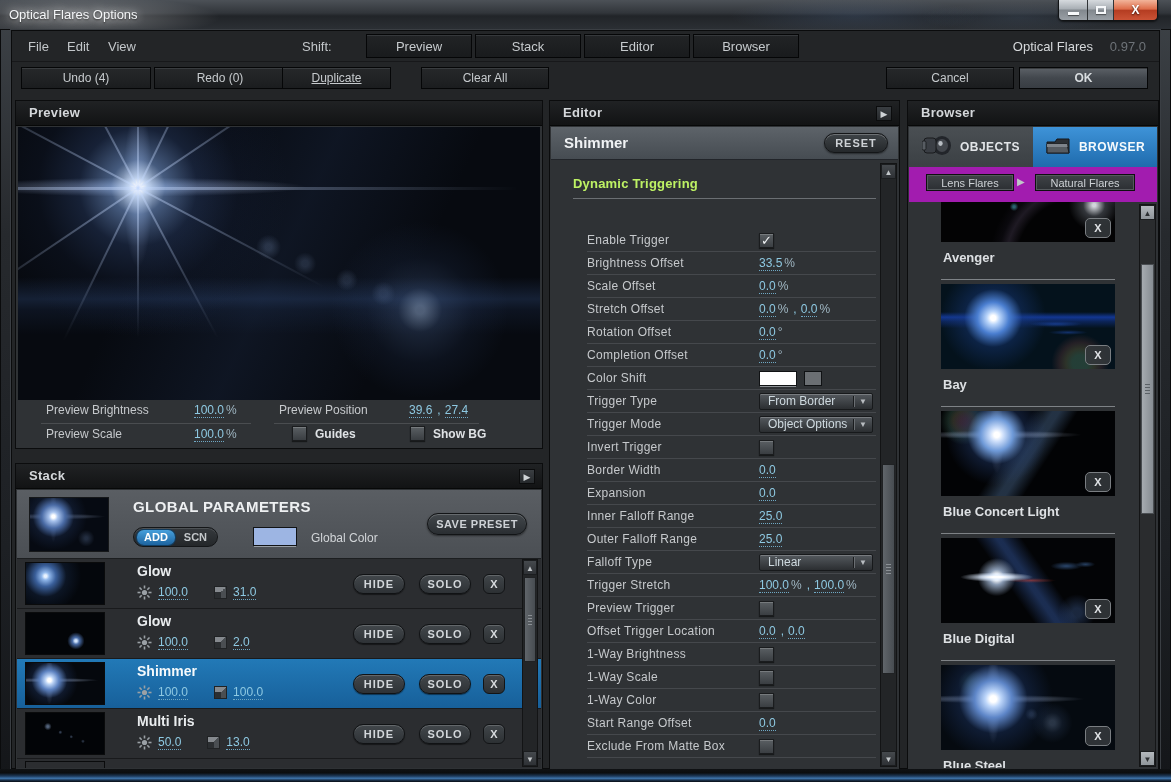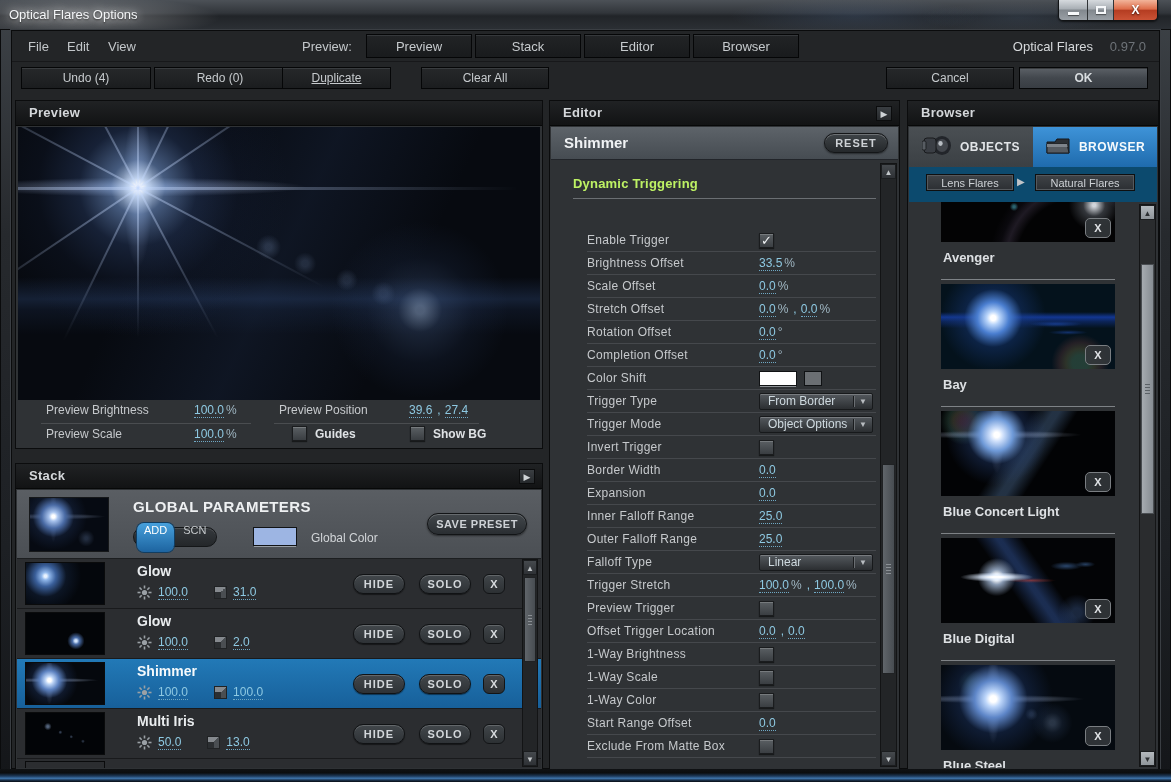--- a/index.html
+++ b/index.html
@@ -117,21 +117,21 @@
       radial-gradient(circle at 30% 35%, #fff 0 2.5%, #a9c4ee 7%, #4a6ba5 18%, rgba(25,40,70,.45) 32%, transparent 52%),
       radial-gradient(ellipse 95% 8% at 30% 35%, rgba(192,212,250,.5), transparent 70%),
       radial-gradient(ellipse 7% 70% at 30% 35%, rgba(192,212,250,.4), transparent 70%),
       radial-gradient(circle at 72% 76%, rgba(120,150,200,.25) 2%, transparent 12%),
       #060a12; }
   .sg-title { position:absolute; left:116px; top:8px; font-size:15px; font-weight:bold; color:#eef0f2;
     letter-spacing:.4px; }
   .addscn { position:absolute; left:116px; top:37px; height:20px; display:flex; align-items:center;
     background:linear-gradient(#35393d,#24272a); border:1px solid #141618; border-radius:10px;
     padding:0 3px; box-shadow:inset 0 1px 0 rgba(255,255,255,.12); }
-  .addscn .seg { height:29px; line-height:15px; padding:0 7px; font-size:11px; font-weight:normal; }
+  .addscn .seg { height:15px; line-height:15px; padding:0 7px; font-size:11px; font-weight:bold; }
   .seg-add { color:#fff; background:linear-gradient(#47a0dc,#1d64a0); border-radius:7px;
     box-shadow:0 0 0 1px #123d60; }
   .seg-scn { color:#c4c8cb; margin-left:2px; }
   .sg-swatch { position:absolute; left:236px; top:37px; width:44px; height:19px;
     border:1px solid #111315; box-shadow:0 2px 0 -1px #9aa0a6; }
   .sg-color-label { position:absolute; left:294px; top:41px; font-size:12px; color:#d2d5d8; }
   .btn-save { position:absolute; right:14px; top:23px; width:100px; height:22px; border-radius:11px;
     background:linear-gradient(#42474b,#2a2e32); border:1px solid #121416;
     box-shadow:inset 0 1px 0 rgba(255,255,255,.2), 0 1px 2px rgba(0,0,0,.5);
     font-size:11px; font-weight:bold; letter-spacing:.5px; color:#ced2d6; text-align:center; line-height:21px; }
@@ -216,21 +216,21 @@
   .editor-scroll { position:absolute; right:2px; top:62px; bottom:2px; width:17px;
     background:#232527; border:1px solid #131415; }
 
   
   .p-browser { left:895px; top:69px; width:252px; height:670px; }
   .browser-tabs { position:absolute; left:1px; right:1px; top:26px; height:40px; display:flex;border-radius:11px; }
   .btab { flex:1; display:flex; align-items:center; justify-content:center; gap:8px;
     font-size:12px; font-weight:bold; letter-spacing:.5px; color:#e2e5e8;
     background:linear-gradient(#4a4f53,#3b4044); }
   .btab.active { background:linear-gradient(#3e93d8,#1f6bad); color:#f6fafc; }
-  .breadcrumb { position:absolute; left:1px; right:1px; top:66px; height:35px; background:#0c4a6e; }
+  .breadcrumb { position:absolute; left:1px; right:1px; top:66px; height:35px; background:#a21caf; }
   .bc-btn { position:absolute; top:7px; height:17px; line-height:16px; text-align:center; font-size:11px;
     color:#cdd1d5; background:linear-gradient(#3f4347,#2c2f33); border:1px solid #0e0f10;
     box-shadow:inset 0 0 0 1px #55595d; }
   .bc-0 { left:17px; width:88px; } .bc-1 { left:126px; width:100px; }
   .bc-arrow { position:absolute; left:108px; top:9px; font-size:10px; color:#c0c4c8; }
   .browser-list { position:absolute; left:1px; top:101px; right:23px; bottom:1px; overflow:hidden;
     padding-left:32px; }
   .bitem { width:174px; }
   .bsep { height:1px; background:#7e8286; margin-bottom:4px; }
   .bthumb { position:relative; width:174px; height:85px; background:#030304; }
@@ -296,21 +296,21 @@
         </div>
     </div>
   </div>
 
   <div class="app">
 
     <div class="menubar">
       <span class="menu-item mi-file">File</span>
       <span class="menu-item mi-edit">Edit</span>
       <span class="menu-item mi-view">View</span>
-      <span class="panels-label">Preview:</span>
+      <span class="panels-label">Shift:</span>
       <div class="panel-btn pb-0">Preview</div>
       <div class="panel-btn pb-1">Stack</div>
       <div class="panel-btn pb-2">Editor</div>
       <div class="panel-btn pb-3">Browser</div>
       <span class="brand">Optical Flares</span>
       <span class="version">0.97.0</span>
     </div>
 
     <div class="toolbar">
       <div class="tool-btn tb-undo">Undo (4)</div>

